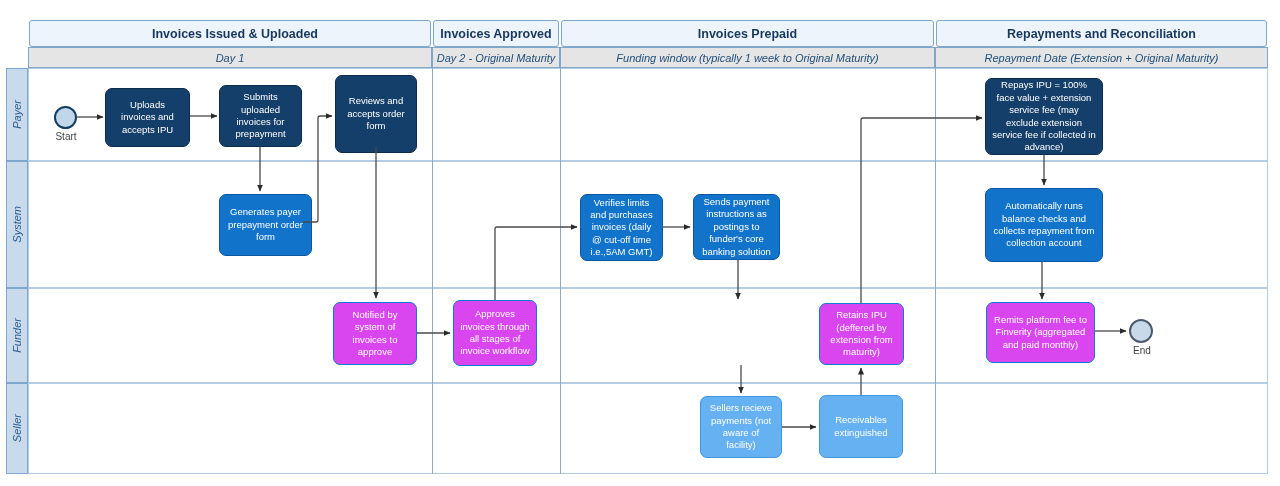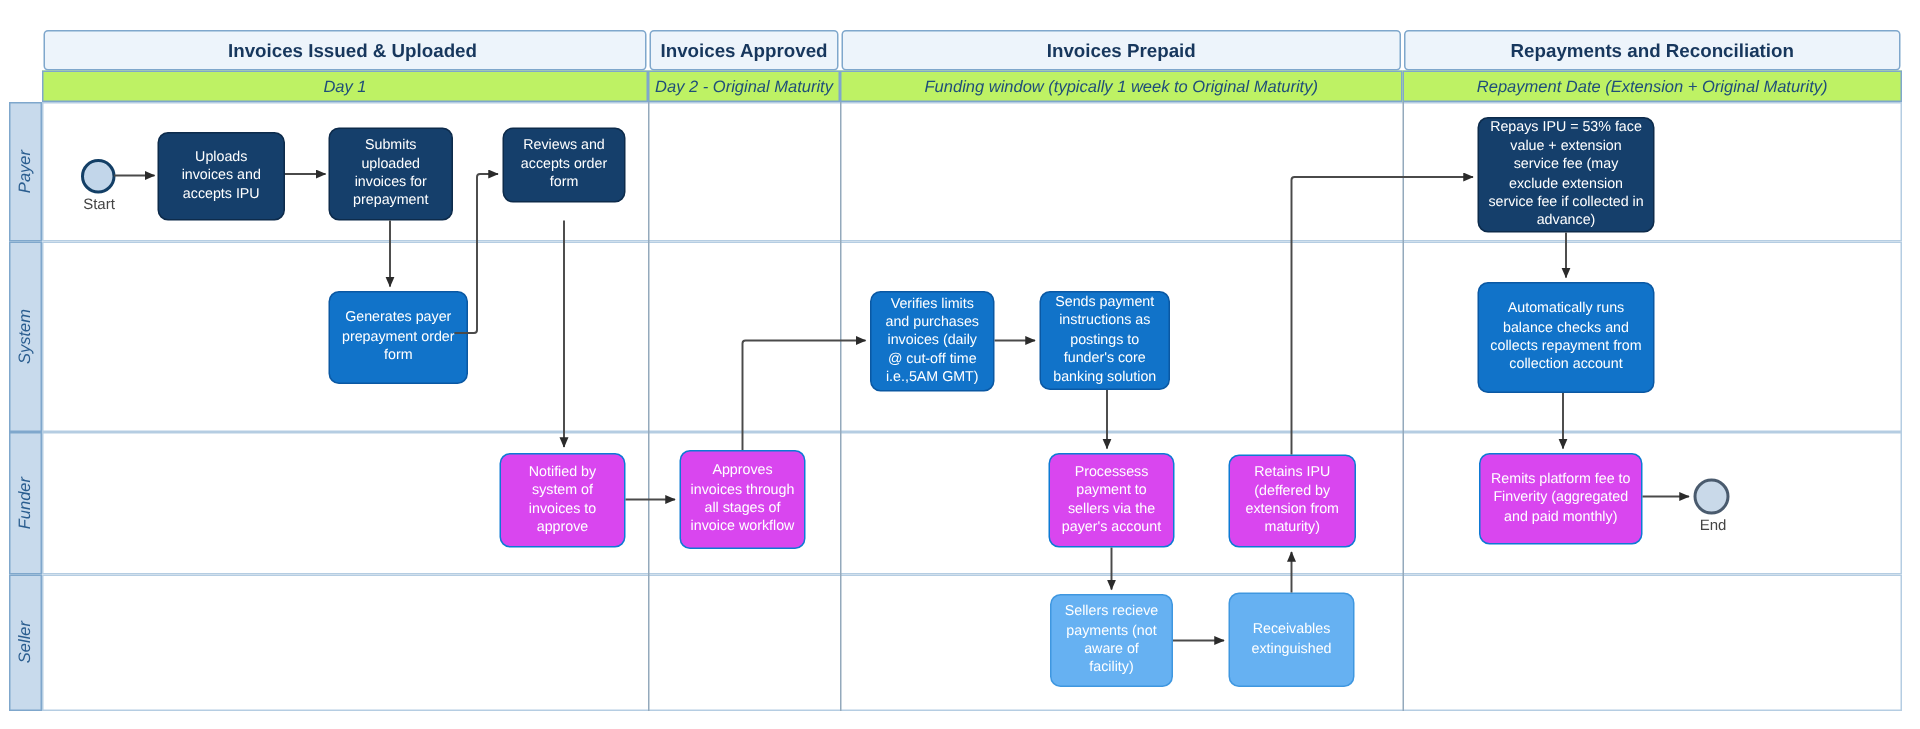--- a/index.html
+++ b/index.html
@@ -9,21 +9,21 @@
   }
   
   .hdr-cell {
     position:absolute; box-sizing:border-box; height:27px; top:20px;
     background:#edf4fb; border:1px solid #7fa7cc; border-radius:3px;
     display:flex; align-items:center; justify-content:center;
     font-weight:bold; font-size:12.5px; color:#17375d;
   }
   .sub-cell {
     position:absolute; box-sizing:border-box; height:21px; top:47px;
-    background:#bef264; border:1px solid #7fa7cc;
+    background:#e5e5e5; border:1px solid #7fa7cc;
     display:flex; align-items:center; justify-content:center;
     font-style:italic; font-size:11px; color:#1f4e79;
   }
   
   .lane-row {
     position:absolute; left:28px; width:1240px; box-sizing:border-box;
     border:1px solid #b5cde2; background:#ffffff; z-index:0;
   }
   .lane-cell {
     position:absolute; left:6px; width:22px; box-sizing:border-box;
@@ -89,31 +89,30 @@
   <div class="vline" style="left:560px;"></div>
   <div class="vline" style="left:935px;"></div>
 
   <div class="event start-circle"></div>
   <div class="event-label" style="left:49px; top:131px; width:34px;">Start</div>
   <div class="event end-circle"></div>
   <div class="event-label" style="left:1125px; top:345px; width:34px;">End</div>
 
   <div class="node payer" style="left:219px; top:85px;  width:83px;  height:62px;">Submits uploaded invoices for prepayment</div>
   <div class="node payer" style="left:105px; top:88px;  width:85px;  height:59px;">Uploads invoices and accepts IPU</div>
-  <div class="node payer" style="left:335px; top:85px;  width:82px;  height:50px;">Reviews and accepts order form</div>
-  <div class="node payer" style="left:985px; top:78px;  width:118px; height:77px;">Repays IPU = 53% face value + extension service fee (may exclude extension service fee if collected in advance)</div>
+  <div class="node payer" style="left:335px; top:75px;  width:82px;  height:78px;">Reviews and accepts order form</div>
+  <div class="node payer" style="left:985px; top:78px;  width:118px; height:77px;">Repays IPU = 100% face value + extension service fee (may exclude extension service fee if collected in advance)</div>
 
   <div class="node system" style="left:219px; top:194px; width:93px;  height:62px;">Generates payer prepayment order form</div>
   <div class="node system" style="left:580px; top:194px; width:83px;  height:67px;">Verifies limits and purchases invoices (daily @ cut-off time i.e.,5AM GMT)</div>
   <div class="node system" style="left:693px; top:194px; width:87px;  height:66px;">Sends payment instructions as postings to funder's core banking solution</div>
   <div class="node system" style="left:985px; top:188px; width:118px; height:74px;">Automatically runs balance checks and collects repayment from collection account</div>
 
   <div class="node funder" style="left:333px; top:302px; width:84px;  height:63px;">Notified by system of invoices to approve</div>
   <div class="node funder" style="left:453px; top:300px; width:84px;  height:66px;">Approves invoices through all stages of invoice workflow</div>
-  <div class="node funder" style="left:699px; top:302px; width:84px;  height:63px;">Processess payment to sellers via the payer's account</div>
   <div class="node funder" style="left:819px; top:303px; width:85px;  height:62px;">Retains IPU (deffered by extension from maturity)</div>
   <div class="node funder" style="left:986px; top:302px; width:109px; height:61px;">Remits platform fee to Finverity (aggregated and paid monthly)</div>
 
   <div class="node seller" style="left:819px; top:395px; width:84px;  height:63px;">Receivables extinguished</div>
   <div class="node seller" style="left:700px; top:396px; width:82px;  height:62px;">Sellers recieve payments (not aware of facility)</div>
 
   <svg class="wires" width="1280" height="486">
     <defs>
       <marker id="arr" markerWidth="8" markerHeight="8" refX="6.5" refY="3" orient="auto" markerUnits="userSpaceOnUse">
         <path d="M0,0 L7,3 L0,6 z" fill="#2b2b2b"></path>

